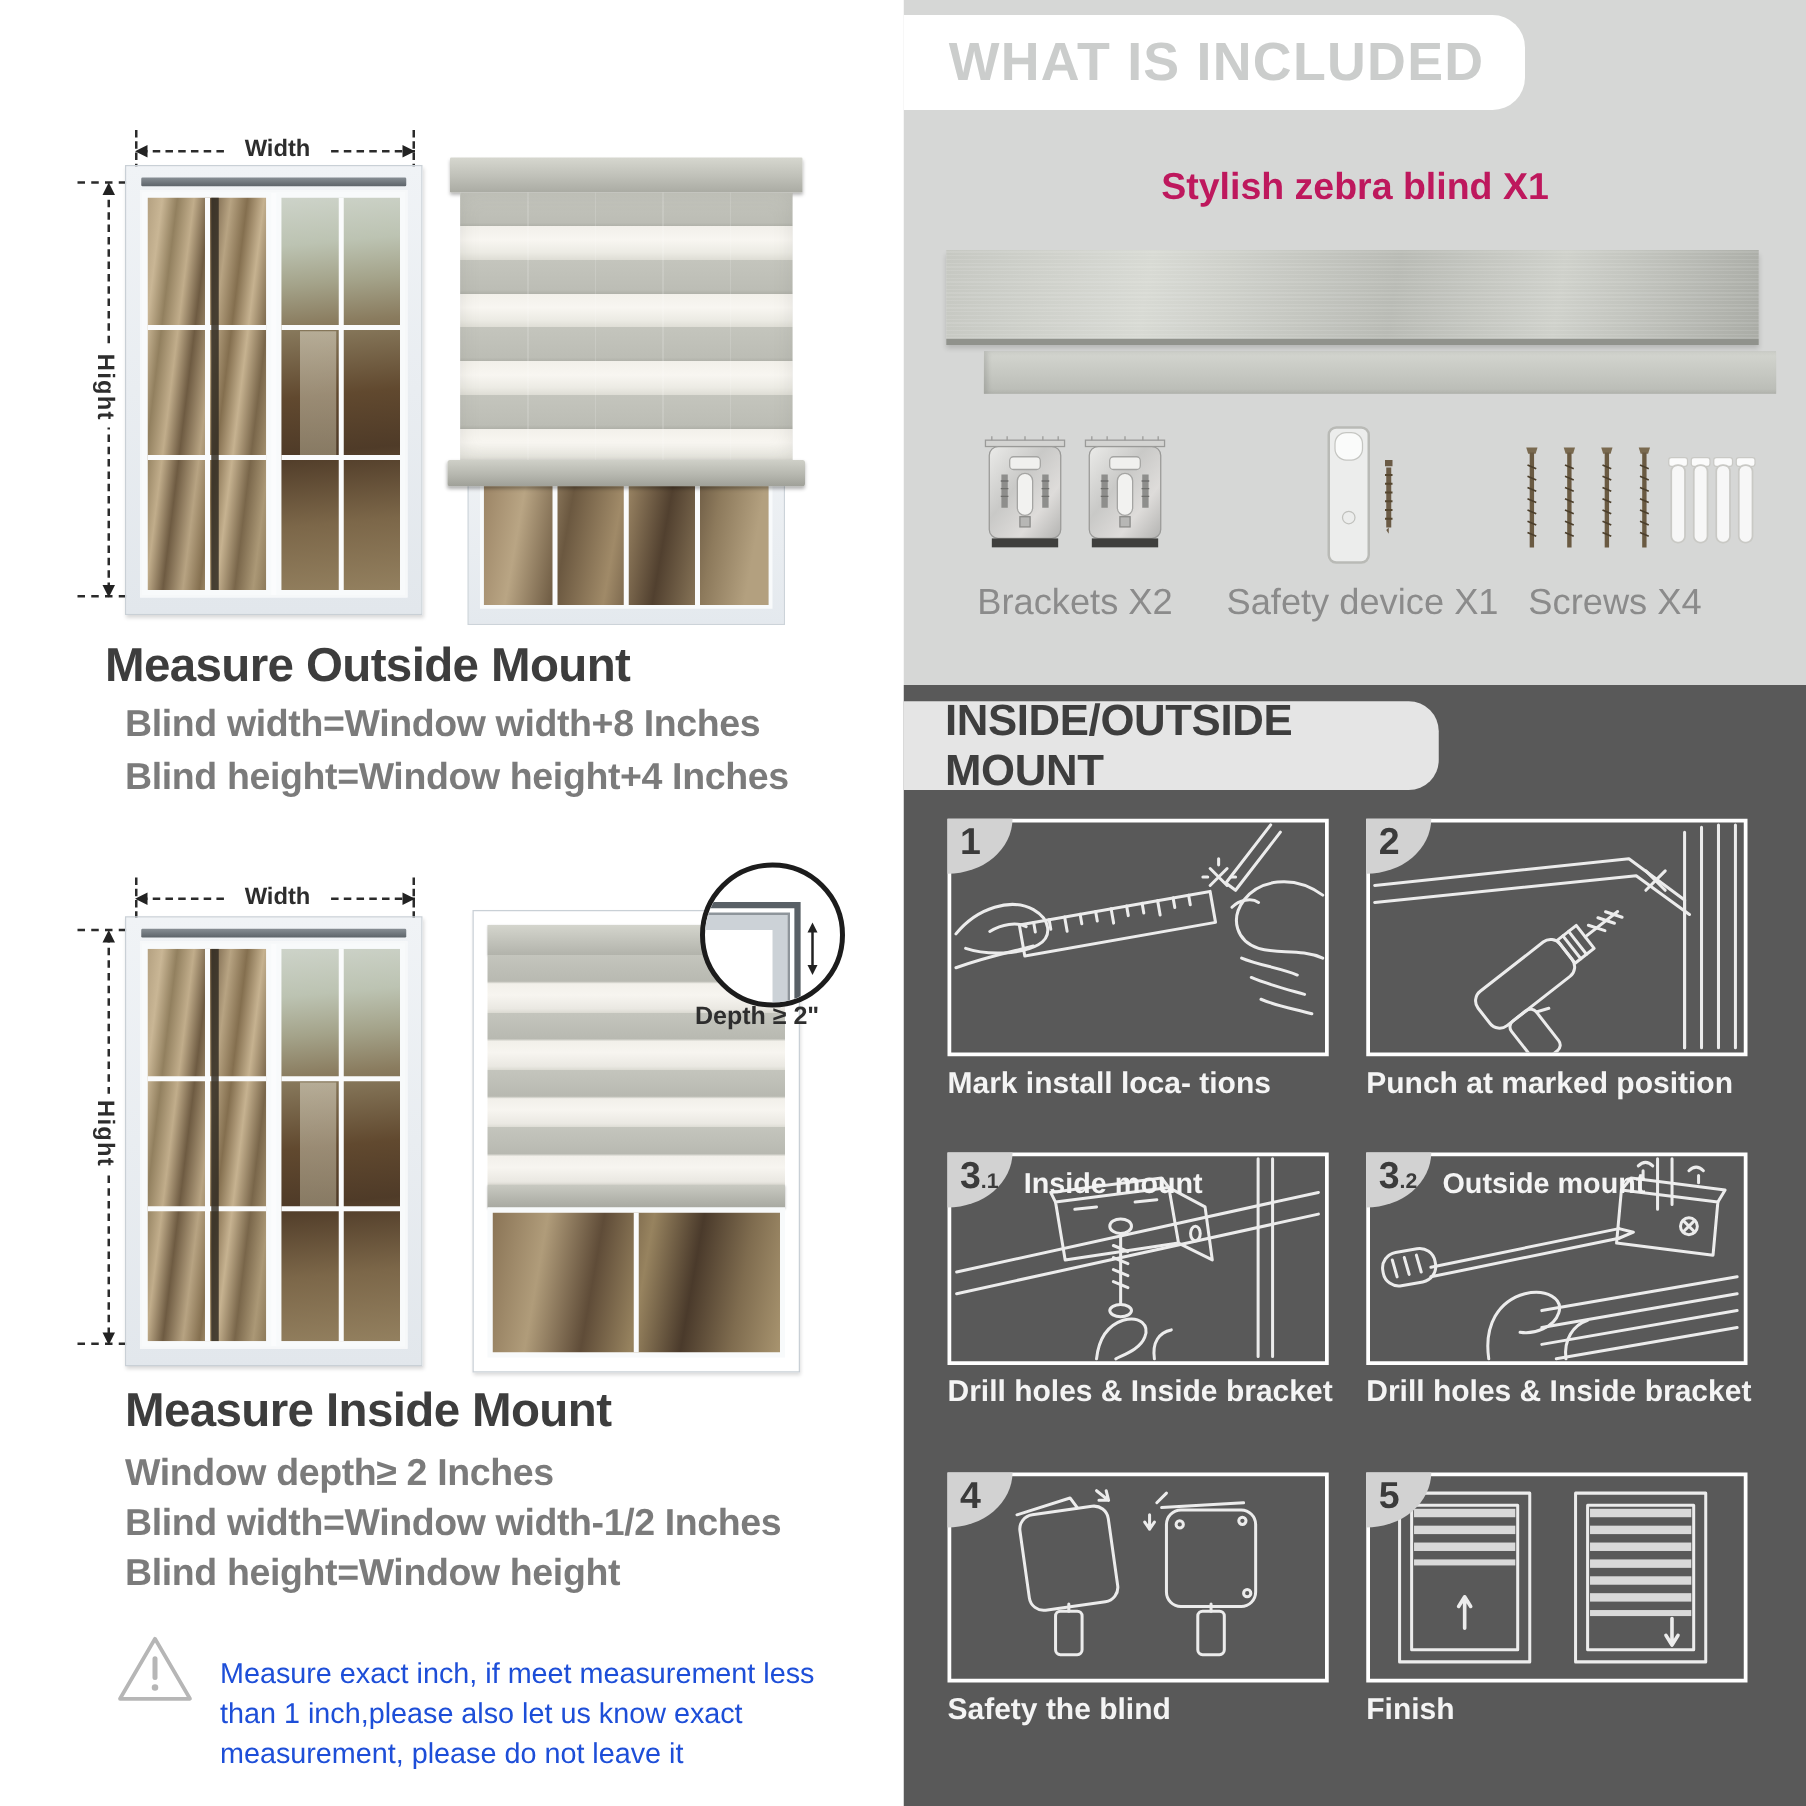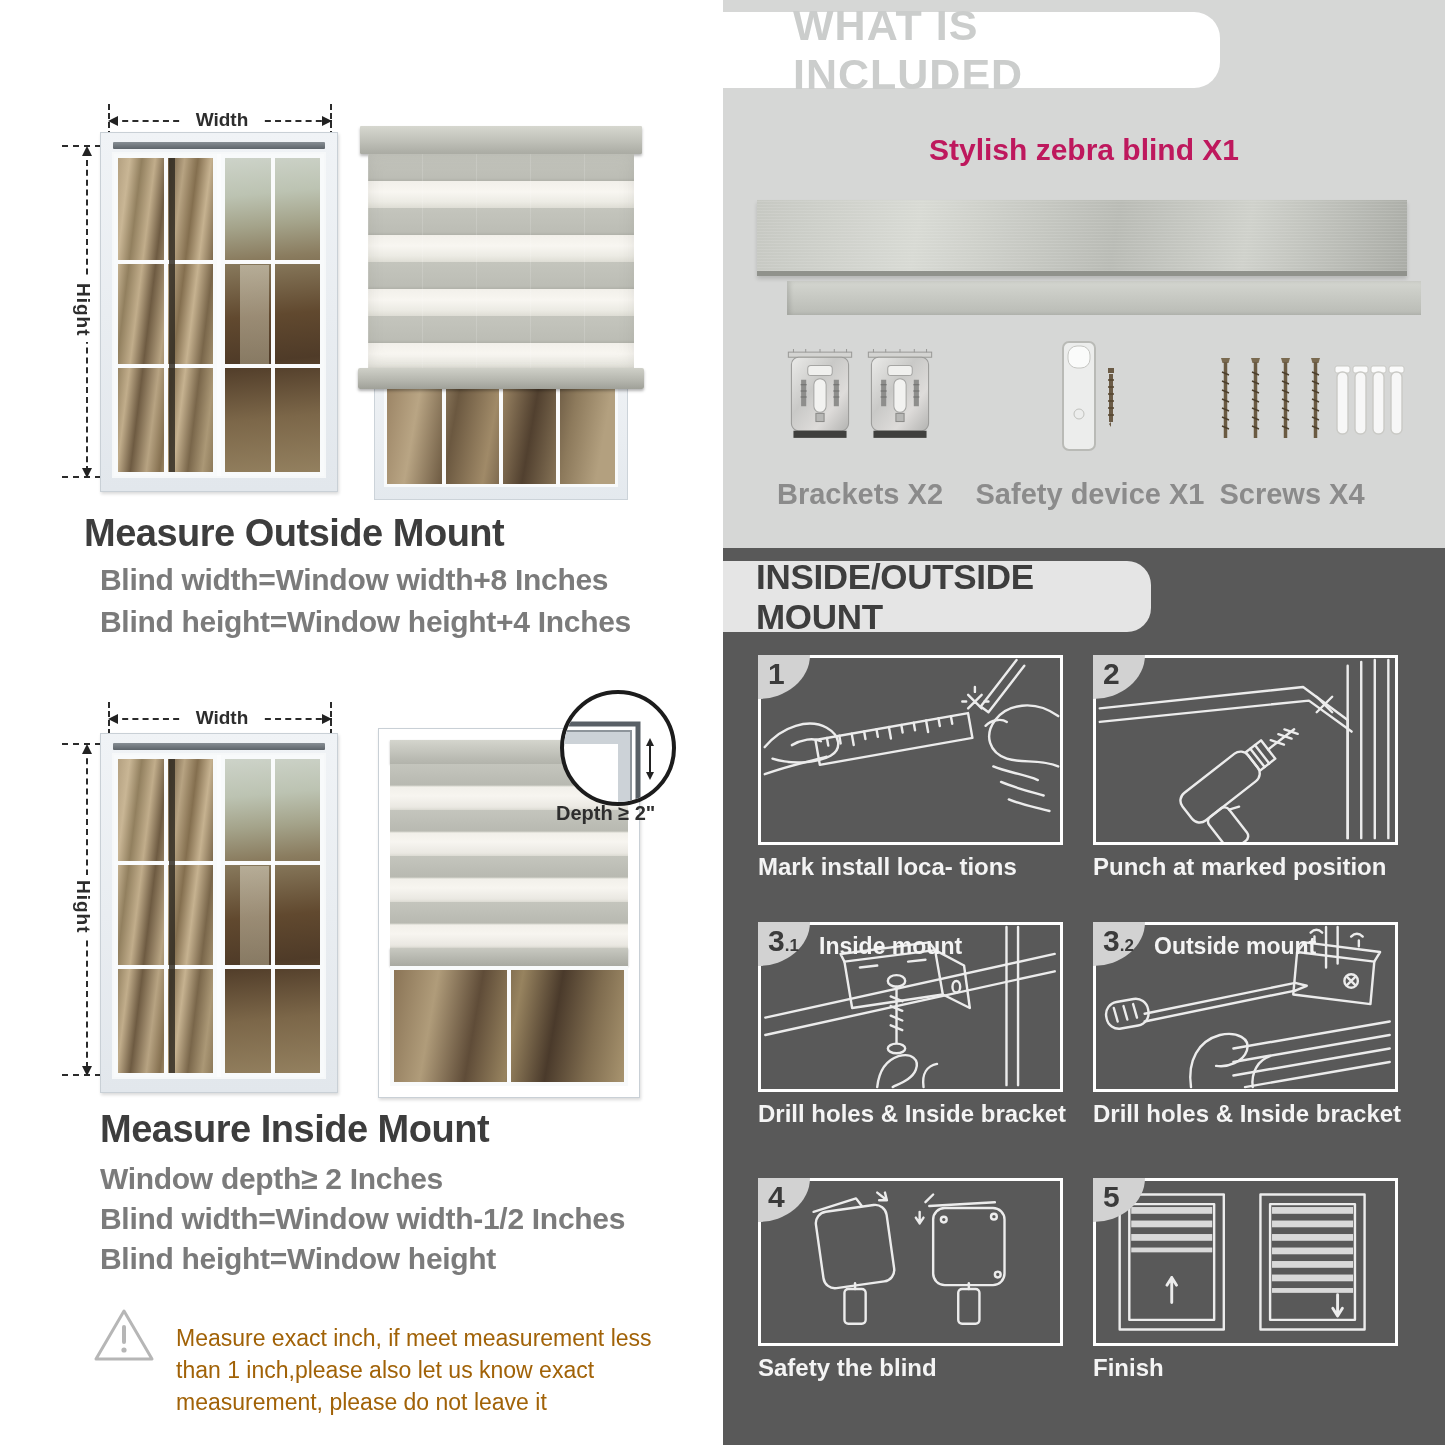--- a/index.html
+++ b/index.html
@@ -5,21 +5,21 @@
   html,body{margin:0;padding:0;background:#fff;}
   *{box-sizing:border-box;}
   .stage{position:relative;width:1445px;height:1445px;background:#ffffff;overflow:hidden;
          font-family:"Liberation Sans","DejaVu Sans",sans-serif;}
 
   
   .banner{position:absolute;display:flex;align-items:center;}
   .banner-howto{left:0;top:10px;width:507px;height:83px;background:#acacac;border-radius:0 26px 26px 0;padding-left:38px;}
   .banner-howto span{font-size:46px;font-weight:bold;color:#ffffff;letter-spacing:2px;}
   .banner-included{left:0;top:12px;width:497px;height:76px;background:#ffffff;border-radius:0 26px 26px 0;padding-left:36px;}
-  .banner-included span{font-size:43px;font-weight:bold;color:#cbcdcc;letter-spacing:1px;margin-left:34px;}
+  .banner-included span{font-size:43px;font-weight:bold;color:#cbcdcc;letter-spacing:1px;}
   .banner-mount{left:0;top:13px;width:428px;height:71px;background:#e5e5e5;border-radius:0 24px 24px 0;padding-left:33px;}
   .banner-mount span{font-size:35px;font-weight:bold;color:#3e3e3e;letter-spacing:-0.3px;}
 
   
   .dash-h{position:absolute;height:0;border-top:2px dashed #2b2b2b;}
   .dash-v{position:absolute;width:0;border-left:2px dashed #2b2b2b;}
   .arr{position:absolute;width:0;height:0;}
   .arr-l{border-top:5px solid transparent;border-bottom:5px solid transparent;border-right:10px solid #222;}
   .arr-r{border-top:5px solid transparent;border-bottom:5px solid transparent;border-left:10px solid #222;}
   .arr-u{border-left:5px solid transparent;border-right:5px solid transparent;border-bottom:10px solid #222;}
@@ -65,36 +65,36 @@
   .b2-rail{height:18px;background:linear-gradient(#c8c9c1,#a8a9a1);box-shadow:0 1px 2px rgba(0,0,0,.3);}
   .b2-glass{flex:1;position:relative;border:4px solid #f8fafb;overflow:hidden;
       background:linear-gradient(100deg,#8a7456 0%,#b09c7a 18%,#5f4c38 36%,#97835f 52%,#4a3a2b 68%,#7f6c4f 84%,#a8946f 100%);}
 
   .magnifier{position:absolute;width:116px;height:116px;border-radius:50%;background:#fff;
              border:4px solid #1c1c1c;overflow:hidden;z-index:5;}
 
   
   .h-measure{position:absolute;font-size:38px;font-weight:bold;color:#3d3d3d;letter-spacing:-0.5px;white-space:nowrap;}
   .l-measure{position:absolute;font-size:30px;font-weight:bold;color:#7b7b7b;letter-spacing:-0.3px;white-space:nowrap;}
-  .warn-text{position:absolute;font-size:23px;color:#a16207;line-height:32px;}
+  .warn-text{position:absolute;font-size:23px;color:#1d4ed8;line-height:32px;}
   .warn-text span{display:block;}
   .warn-tri{position:absolute;}
 
   
   .included-panel{position:absolute;left:723px;top:0;width:722px;height:548px;background:#d6d7d6;}
   .product-label{position:absolute;left:0;top:133px;width:100%;text-align:center;font-size:30px;font-weight:bold;color:#be185d;}
   .headrail-main{position:absolute;left:34px;top:200px;width:650px;height:76px;
       background:
         repeating-linear-gradient(0deg, rgba(255,255,255,.10) 0 1px, rgba(0,0,0,0) 1px 3px),
         linear-gradient(100deg,#c6c8c2,#d8dad4 25%,#b9bbb5 55%,#cfd1cb 75%,#aaaca6);
       border-bottom:5px solid #90928c;box-shadow:0 3px 4px rgba(0,0,0,.15);}
   .headrail-sub{position:absolute;left:64px;top:281px;width:634px;height:34px;
       background:linear-gradient(180deg,#d4d6d0,#b9bbb5);box-shadow:inset 3px 0 4px rgba(0,0,0,.12);}
   .component{position:absolute;}
-  .comp-label{position:absolute;top:466px;text-align:center;font-size:29px;font-weight:bold;color:#8b8b8b;white-space:nowrap;margin-top:12px;}
+  .comp-label{position:absolute;top:466px;text-align:center;font-size:29px;font-weight:normal;color:#8b8b8b;white-space:nowrap;}
 
   .mount-panel{position:absolute;left:723px;top:548px;width:722px;height:897px;background:#595959;}
   .step-img{position:absolute;border:3px solid #ffffff;background:#595959;}
   .step-img svg{position:absolute;left:0;top:0;width:100%;height:100%;}
   .step-caption{position:absolute;font-size:24px;font-weight:bold;color:#f4f4f4;white-space:nowrap;}
   .badge{position:absolute;left:-3px;top:-3px;width:52px;height:44px;background:#d2d2d2;
          border-radius:0 0 100% 0;z-index:2;padding:2px 0 0 10px;}
   .badge-num{font-size:30px;font-weight:bold;color:#3b3b3b;}
   .badge-sub{font-size:17px;font-weight:bold;color:#3b3b3b;}
   .step-title{position:absolute;left:58px;top:8px;font-size:23px;font-weight:bold;color:#f4f4f4;z-index:2;white-space:nowrap;}

